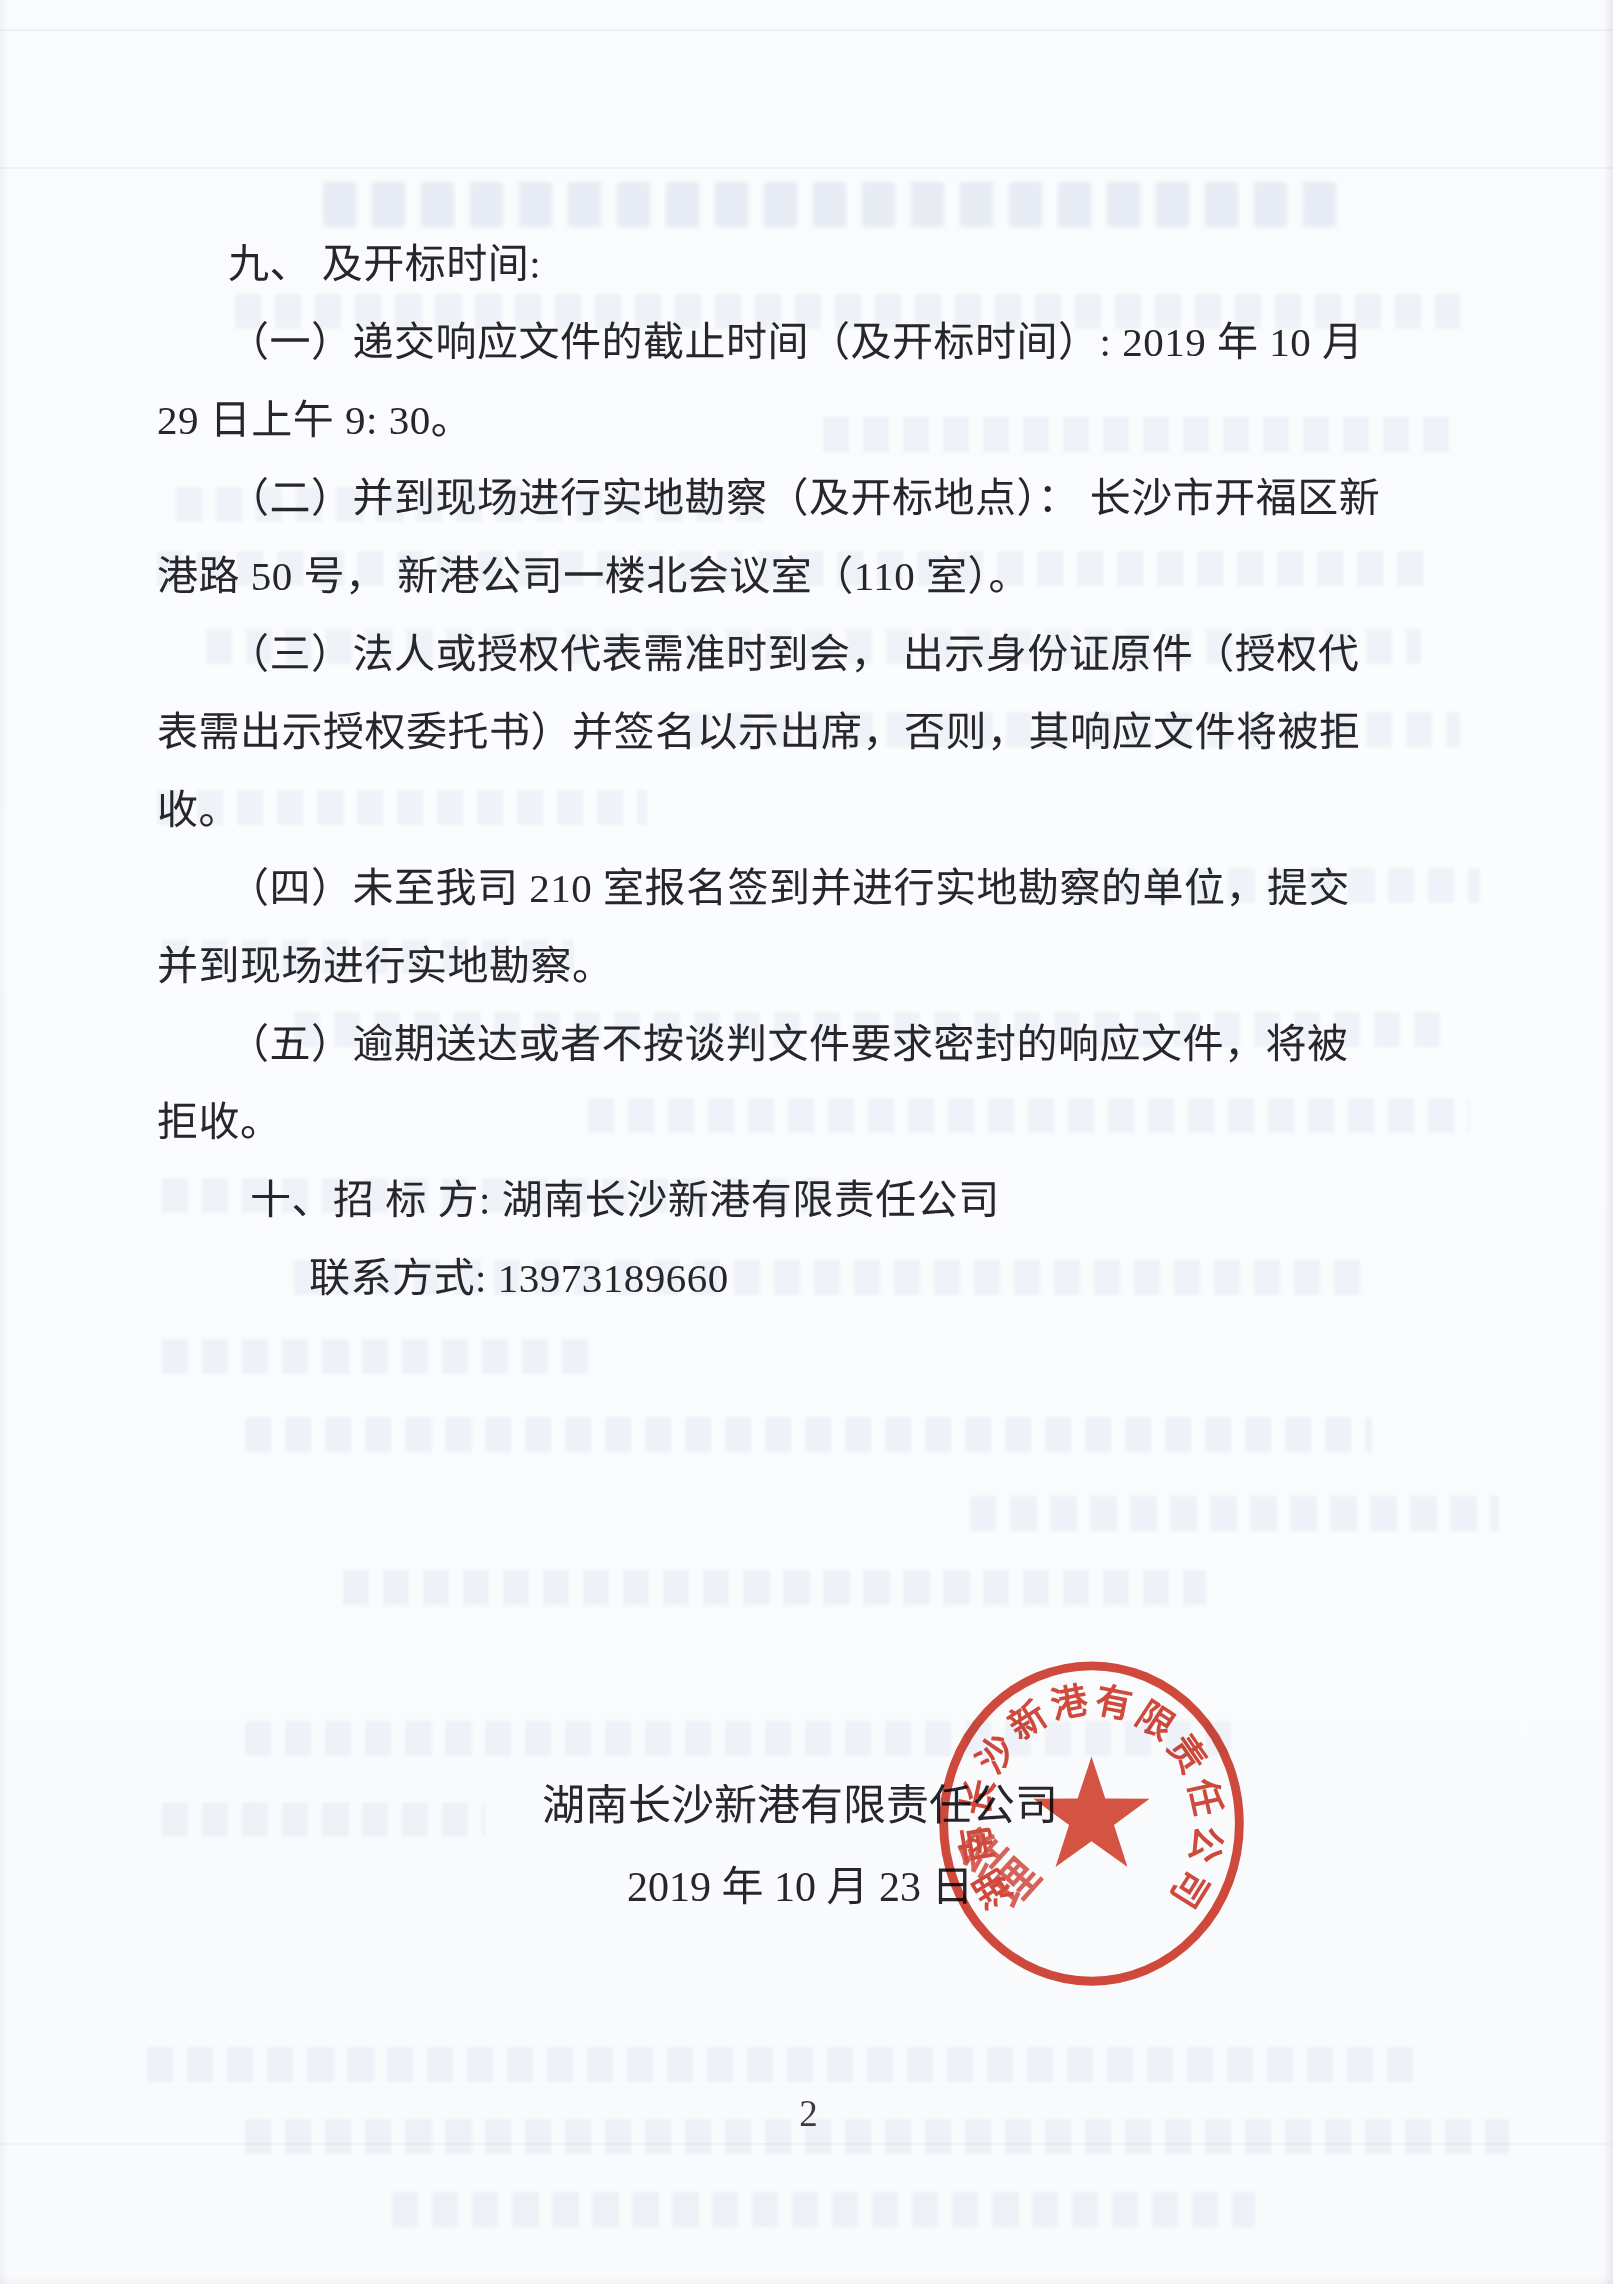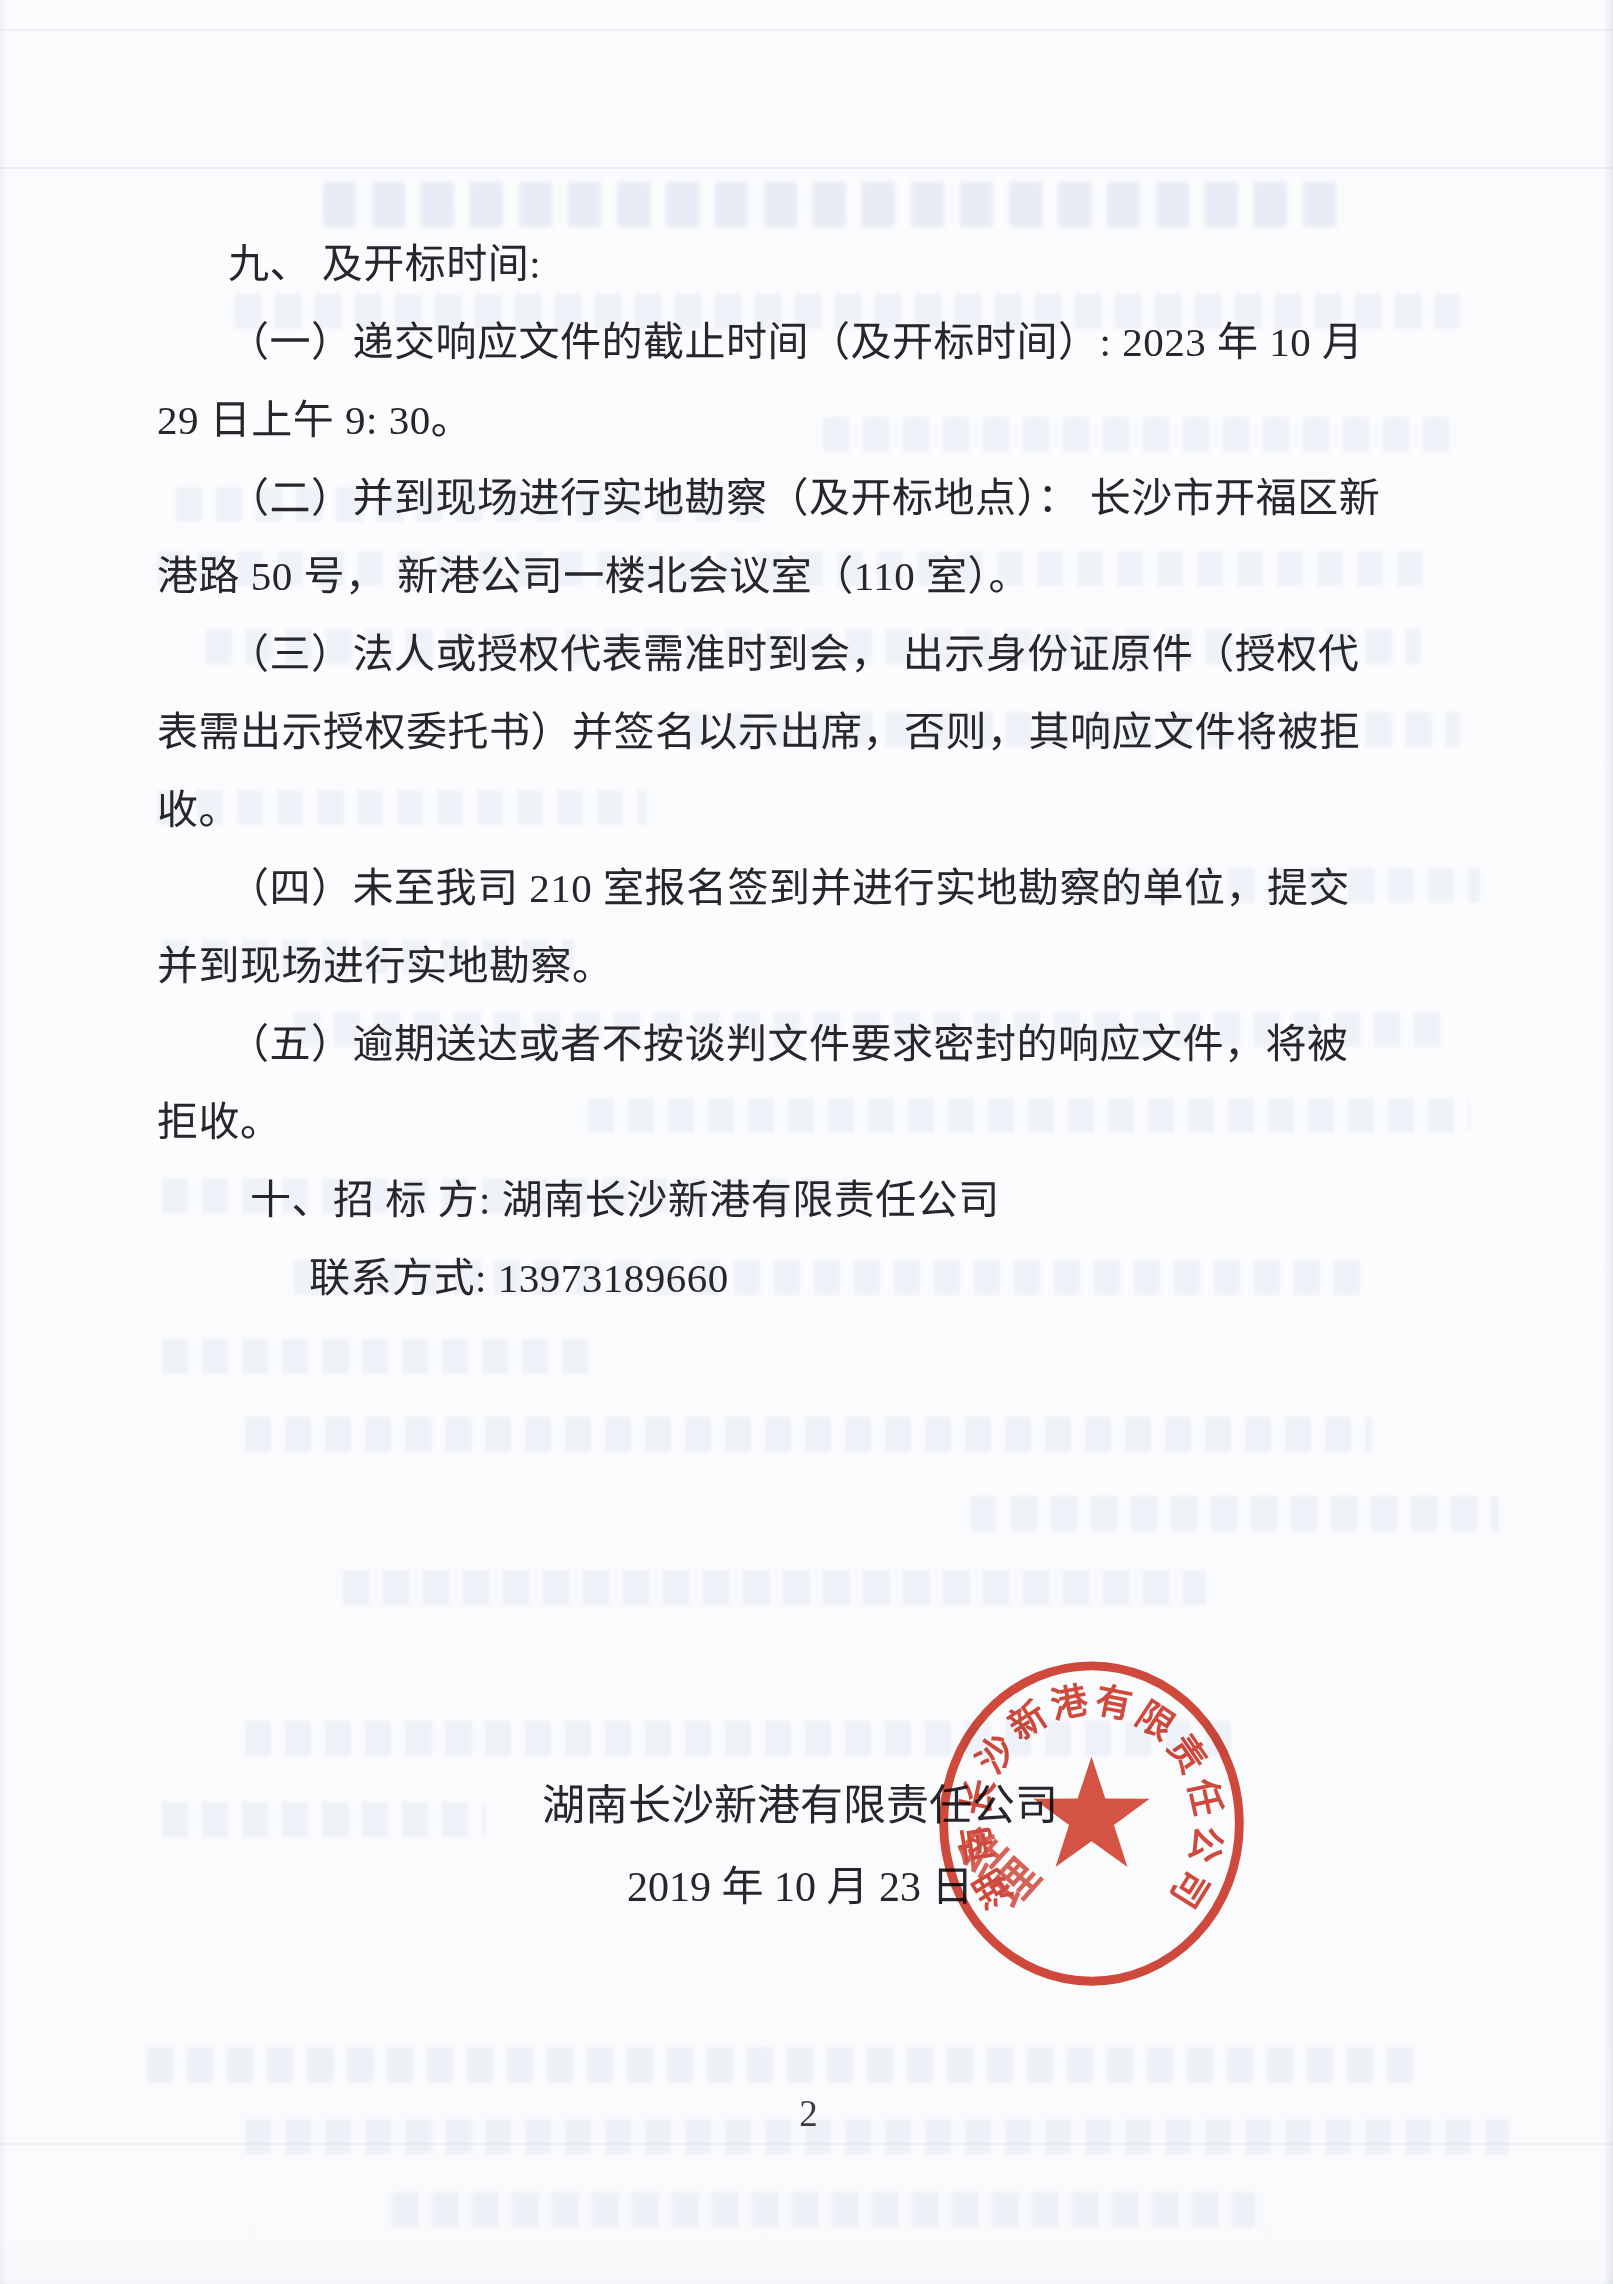--- a/index.html
+++ b/index.html
@@ -103,21 +103,21 @@
   <div class="ghost" style="left:970px;top:1496px;width:529px"></div>
   <div class="ghost" style="left:343px;top:1570px;width:863px"></div>
   <div class="ghost" style="left:245px;top:1721px;width:1000px"></div>
   <div class="ghost" style="left:162px;top:1802px;width:323px"></div>
   <div class="ghost" style="left:147px;top:2047px;width:1274px"></div>
   <div class="ghost" style="left:245px;top:2119px;width:1264px"></div>
   <div class="ghost" style="left:392px;top:2192px;width:863px"></div>
 
   <div id="textflow">
     <div class="line ind">九、 及开标时间:</div>
-    <div class="line ind">（一）递交响应文件的截止时间（及开标时间）: 2023 年 10 月</div>
+    <div class="line ind">（一）递交响应文件的截止时间（及开标时间）: 2019 年 10 月</div>
     <div class="line">29 日上午 9: 30。</div>
     <div class="line ind">（二）并到现场进行实地勘察（及开标地点）： 长沙市开福区新</div>
     <div class="line">港路 50 号， 新港公司一楼北会议室（110 室）。</div>
     <div class="line ind">（三）法人或授权代表需准时到会， 出示身份证原件（授权代</div>
     <div class="line">表需出示授权委托书）并签名以示出席，否则，其响应文件将被拒</div>
     <div class="line">收。</div>
     <div class="line ind">（四）未至我司 210 室报名签到并进行实地勘察的单位，提交</div>
     <div class="line">并到现场进行实地勘察。</div>
     <div class="line ind">（五）逾期送达或者不按谈判文件要求密封的响应文件，将被</div>
     <div class="line">拒收。</div>

